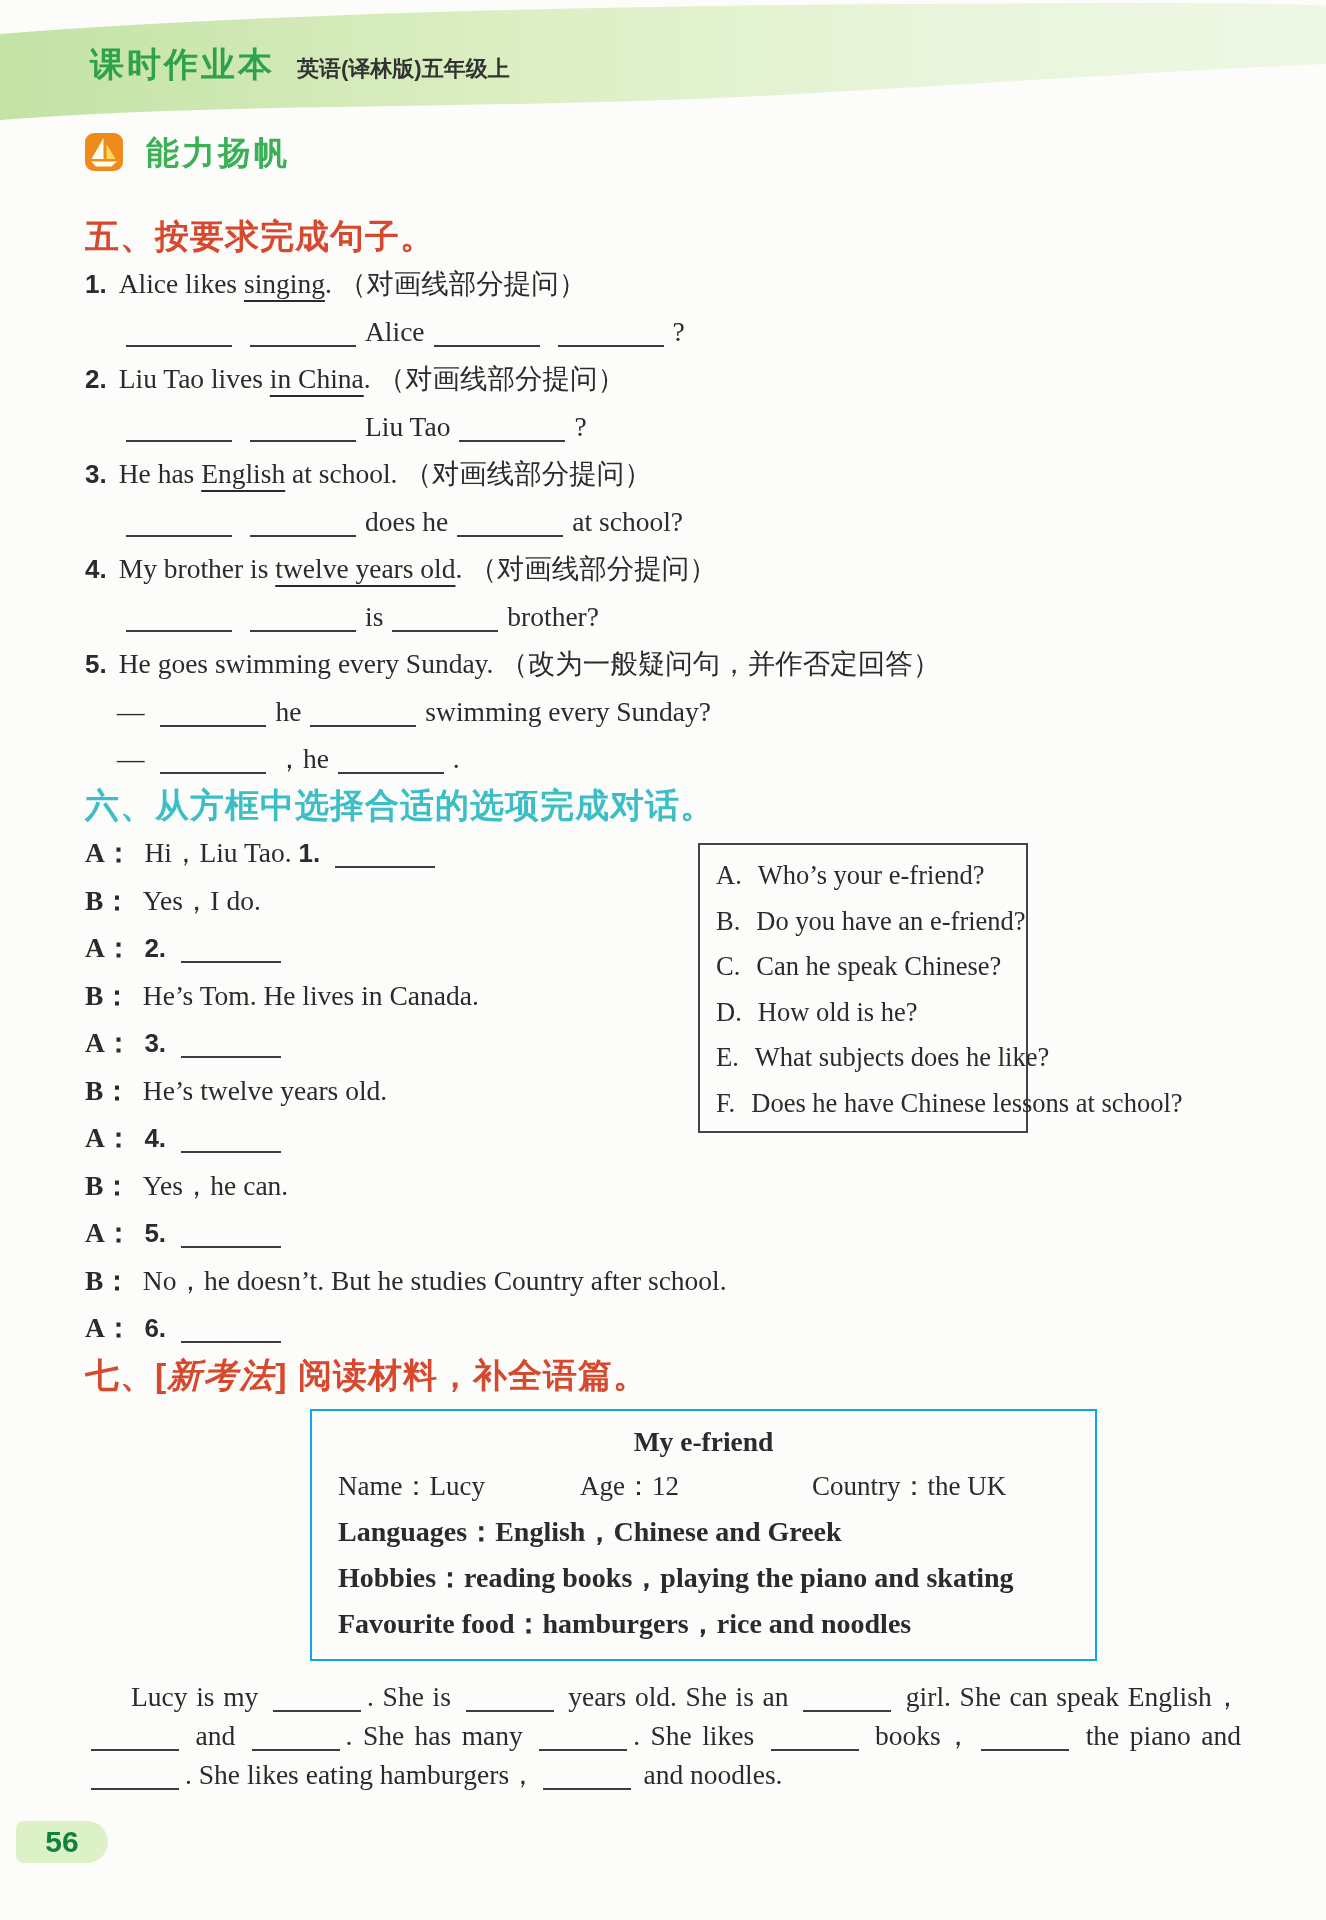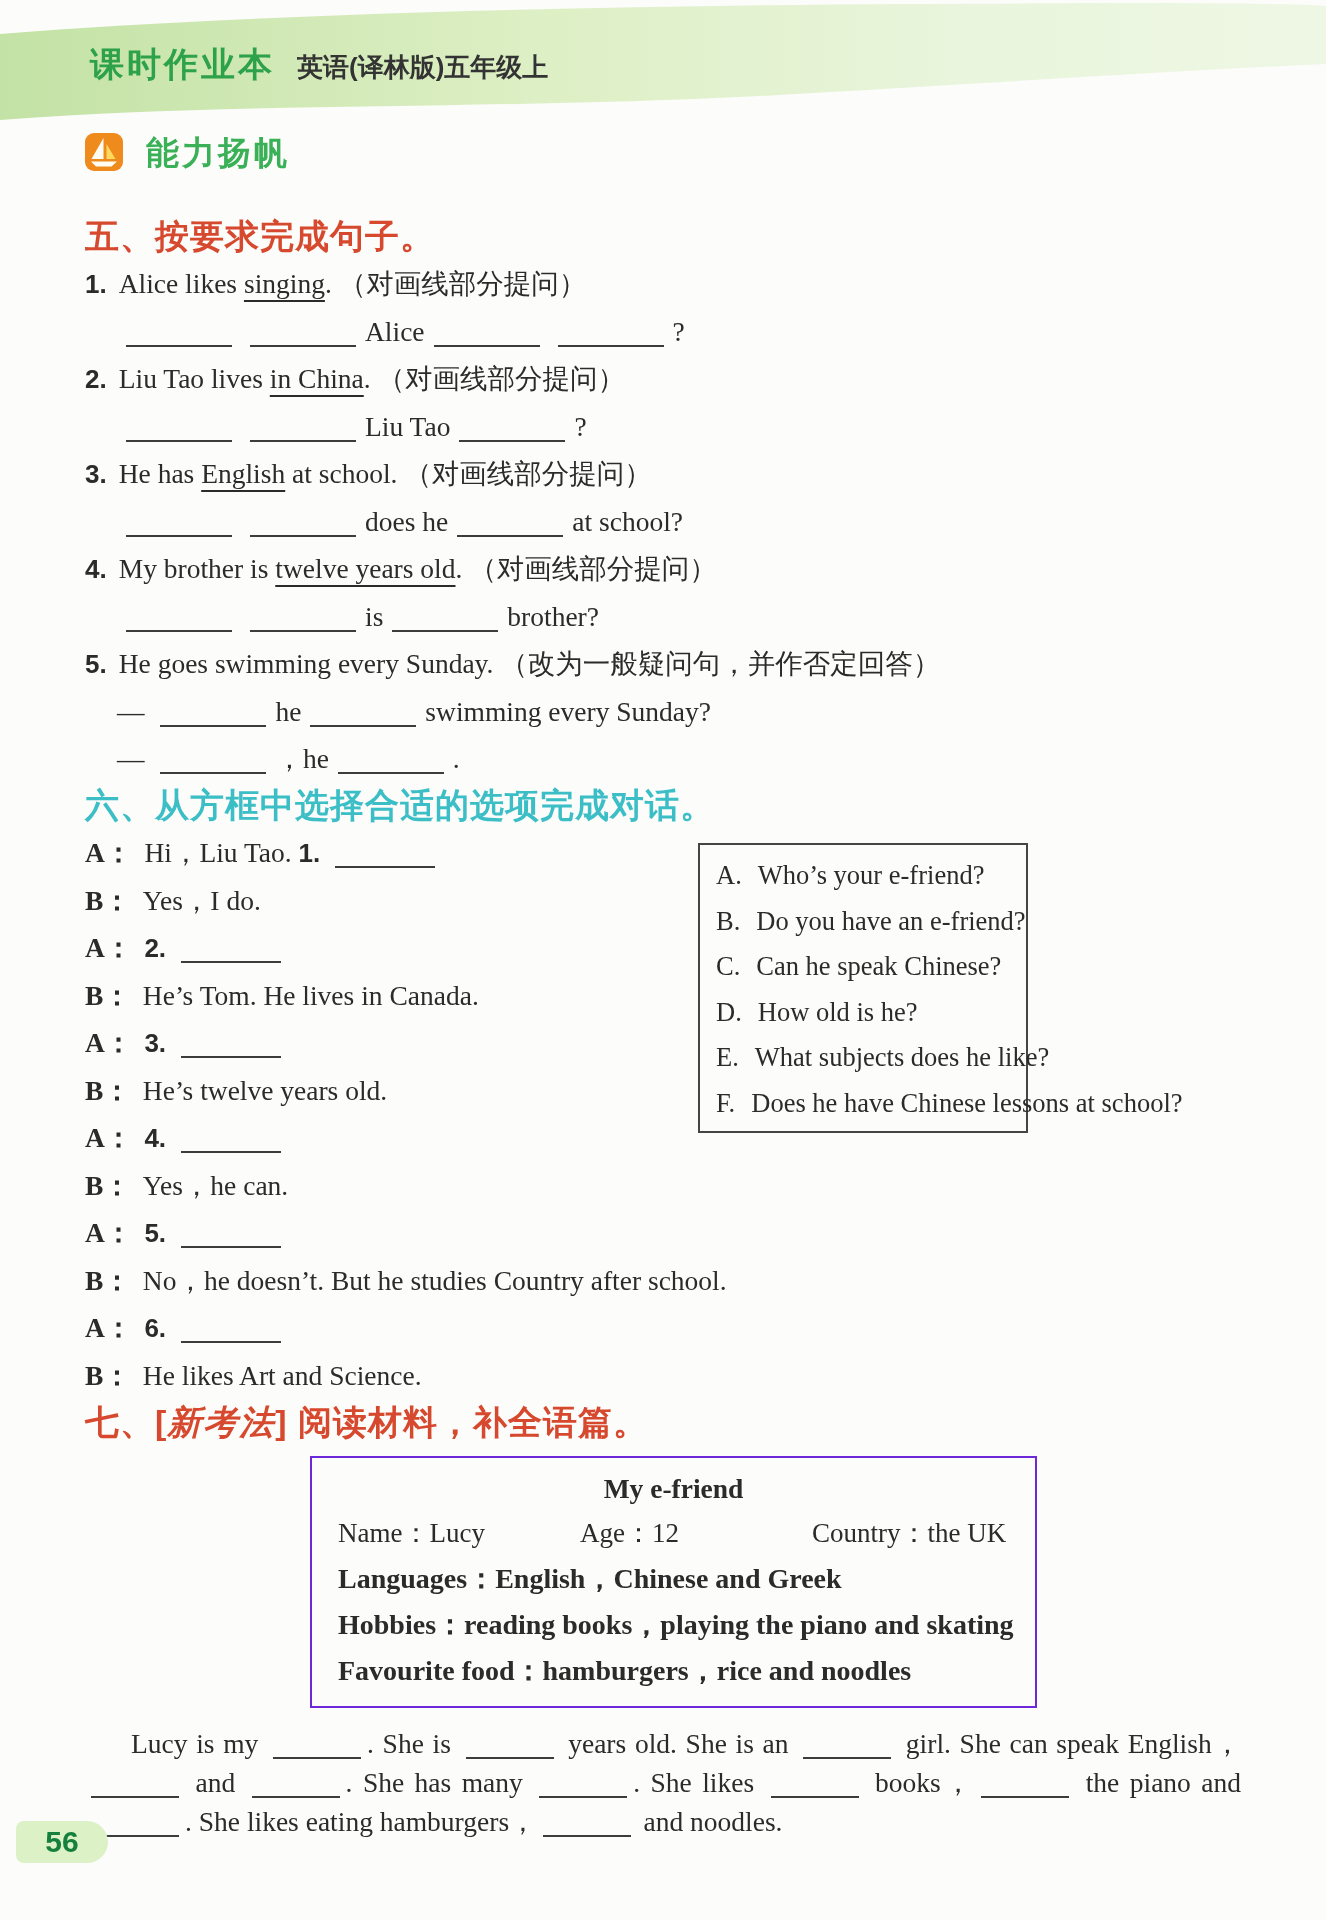--- a/index.html
+++ b/index.html
@@ -5,21 +5,21 @@
   html,body{margin:0;padding:0;background:#e9e9e7;}
   .page{
     position:relative;width:1326px;height:1920px;margin:0 auto;
     background:#fcfcfa;color:#2b2b2b;overflow:hidden;
     font-family:"Liberation Serif","DejaVu Serif",serif;
   }
   .band{position:absolute;top:0;left:0;width:1326px;height:130px;pointer-events:none;}
   .header-row{position:absolute;top:42px;left:90px;display:flex;align-items:baseline;gap:22px;
     font-family:"Liberation Sans","DejaVu Sans",sans-serif;}
   .brand{font-size:34px;font-weight:800;color:#2ea24b;letter-spacing:3px;}
-  .subtitle{font-size:26px;font-weight:600;color:#333;}
+  .subtitle{font-size:22px;font-weight:600;color:#333;}
   .banner{position:absolute;top:131px;left:84px;display:flex;align-items:center;gap:22px;}
   .banner-label{font-family:"Liberation Sans","DejaVu Sans",sans-serif;
     font-size:33px;font-weight:800;color:#3ab057;letter-spacing:3px;}
   .content{position:absolute;top:213px;left:85px;width:1156px;}
   .h2{font-family:"Liberation Sans","DejaVu Sans",sans-serif;font-weight:700;
     font-size:34px;line-height:47px;margin:0;letter-spacing:1px;}
   .red{color:#d7492e;}
   .teal{color:#3bbec5;}
   .h7 .tag{font-style:italic;letter-spacing:2px;text-align:right;}
   .row{line-height:47px;font-size:27.5px;white-space:nowrap;}
@@ -30,21 +30,21 @@
   .blank{display:inline-block;border-bottom:2px solid #3c3c3c;height:30px;
     margin:0 9px;vertical-align:-6px;}
   .tnum{font-family:"Liberation Sans","DejaVu Sans",sans-serif;font-weight:700;
     font-size:26px;margin-right:6px;}
   .dialogue{position:relative;}
   .spk{font-weight:700;margin-right:12px;}
   .options-box{position:absolute;left:613px;top:14px;width:330px;height:290px;
     border:2px solid #454545;box-sizing:border-box;padding:8px 0 0 16px;background:#fcfcfa;}
   .opt{line-height:45.5px;font-size:26.5px;white-space:nowrap;}
   .olabel{margin-right:16px;}
-  .infobox{margin:10px 0 0 225px;width:727px;border:2px solid #6d28d9;
+  .infobox{margin:10px 0 0 225px;width:787px;border:2px solid #0ea5e9;
     box-sizing:border-box;padding:10px 26px 12px 26px;background:#fcfcfa;}
   .ititle{text-align:center;font-weight:700;font-size:27.5px;line-height:42px;}
   .irow1{line-height:46px;font-size:27px;white-space:nowrap;}
   .icell{display:inline-block;}
   .icell:nth-child(1){width:242px;}
   .icell:nth-child(2){width:232px;}
   .irow{line-height:46px;font-size:28px;white-space:nowrap;font-weight:bold;}
   .passage{margin-top:16px;font-size:27.5px;line-height:39px;
     text-align:justify;text-indent:46px;}
   .passage .blank{margin:0 6px;}
@@ -111,21 +111,20 @@
           <div class="row dline"><span class="spk">B：</span><span class="dcontent"><span class="tw">Yes，I do.</span></span></div>
           <div class="row dline"><span class="spk">A：</span><span class="dcontent"><span class="tnum">2.</span><span class="blank" style="width: 100px;"></span></span></div>
           <div class="row dline"><span class="spk">B：</span><span class="dcontent"><span class="tw">He’s Tom. He lives in Canada.</span></span></div>
           <div class="row dline"><span class="spk">A：</span><span class="dcontent"><span class="tnum">3.</span><span class="blank" style="width: 100px;"></span></span></div>
           <div class="row dline"><span class="spk">B：</span><span class="dcontent"><span class="tw">He’s twelve years old.</span></span></div>
           <div class="row dline"><span class="spk">A：</span><span class="dcontent"><span class="tnum">4.</span><span class="blank" style="width: 100px;"></span></span></div>
           <div class="row dline"><span class="spk">B：</span><span class="dcontent"><span class="tw">Yes，he can.</span></span></div>
           <div class="row dline"><span class="spk">A：</span><span class="dcontent"><span class="tnum">5.</span><span class="blank" style="width: 100px;"></span></span></div>
           <div class="row dline"><span class="spk">B：</span><span class="dcontent"><span class="tw">No，he doesn’t. But he studies Country after school.</span></span></div>
           <div class="row dline"><span class="spk">A：</span><span class="dcontent"><span class="tnum">6.</span><span class="blank" style="width: 100px;"></span></span></div>
-          <div class="row dline"><span class="spk">B：</span><span class="dcontent"><span class="tw">He likes Art and Science.</span></span></div>
         </div>
       <div class="options-box">
         <div id="opt-list">
             <div class="opt"><span class="olabel">A.</span><span class="otext">Who’s your e-friend?</span></div>
             <div class="opt"><span class="olabel">B.</span><span class="otext">Do you have an e-friend?</span></div>
             <div class="opt"><span class="olabel">C.</span><span class="otext">Can he speak Chinese?</span></div>
             <div class="opt"><span class="olabel">D.</span><span class="otext">How old is he?</span></div>
             <div class="opt"><span class="olabel">E.</span><span class="otext">What subjects does he like?</span></div>
             <div class="opt"><span class="olabel">F.</span><span class="otext">Does he have Chinese lessons at school?</span></div>
           </div>

